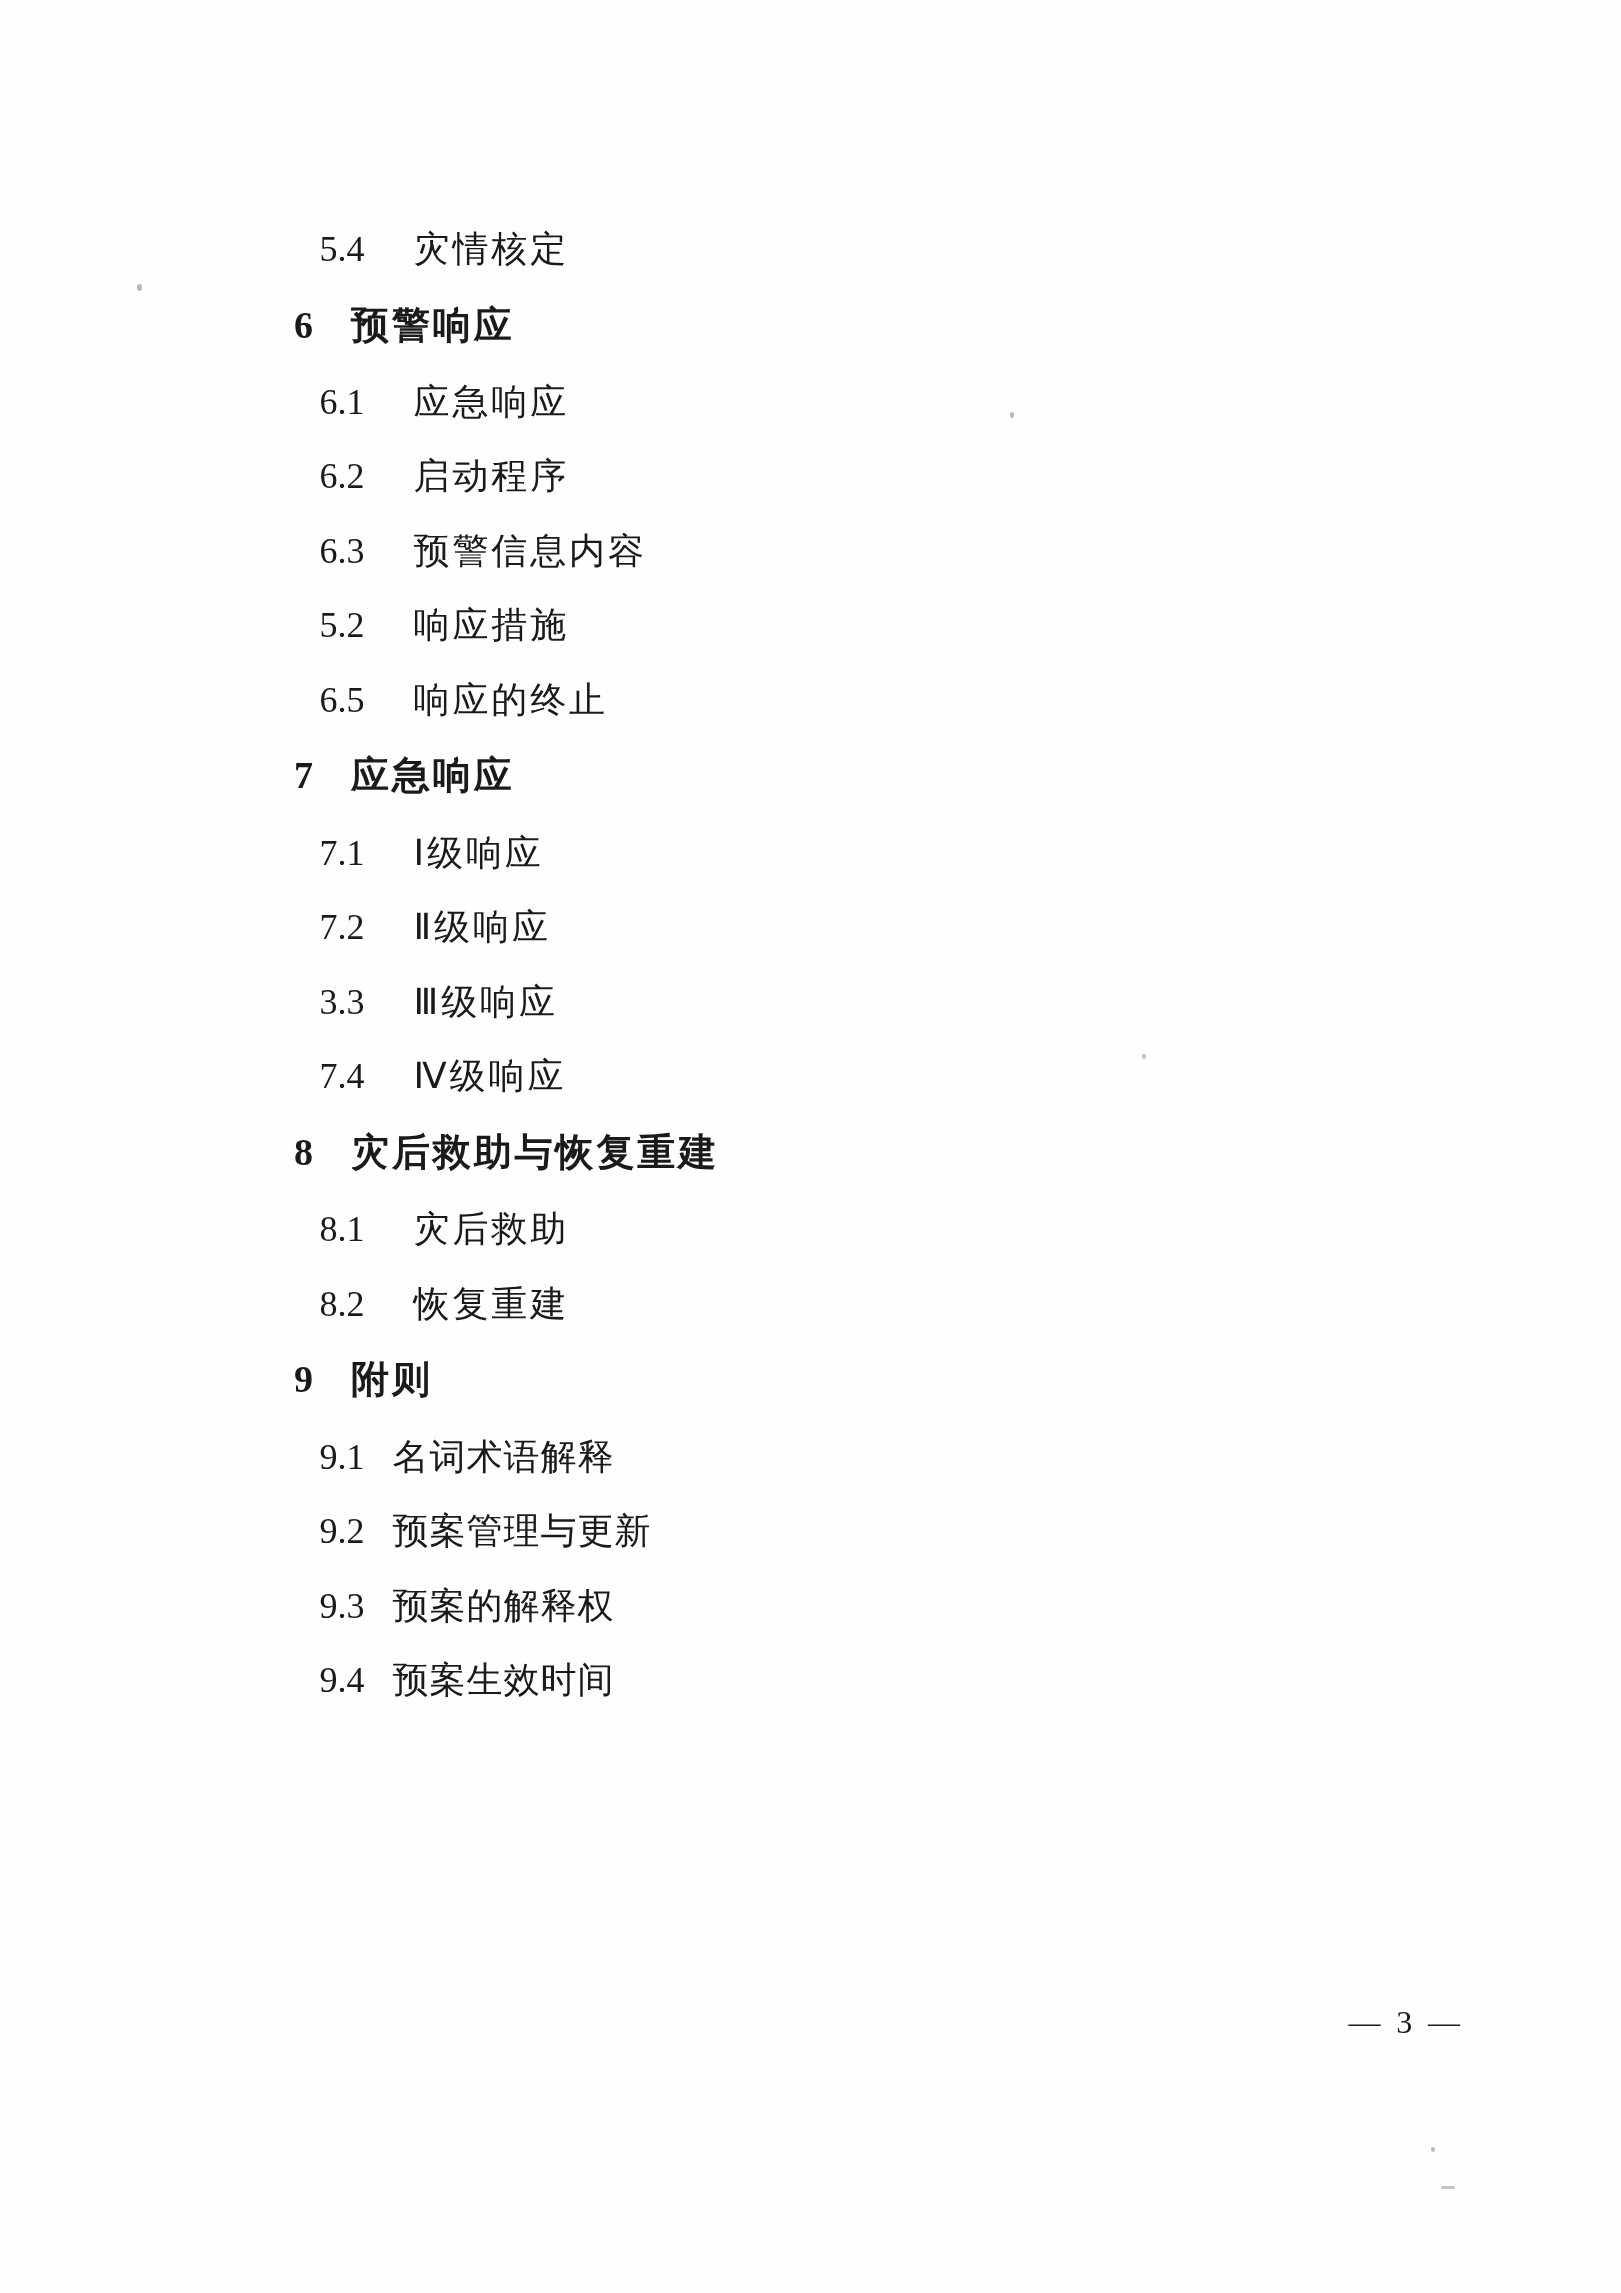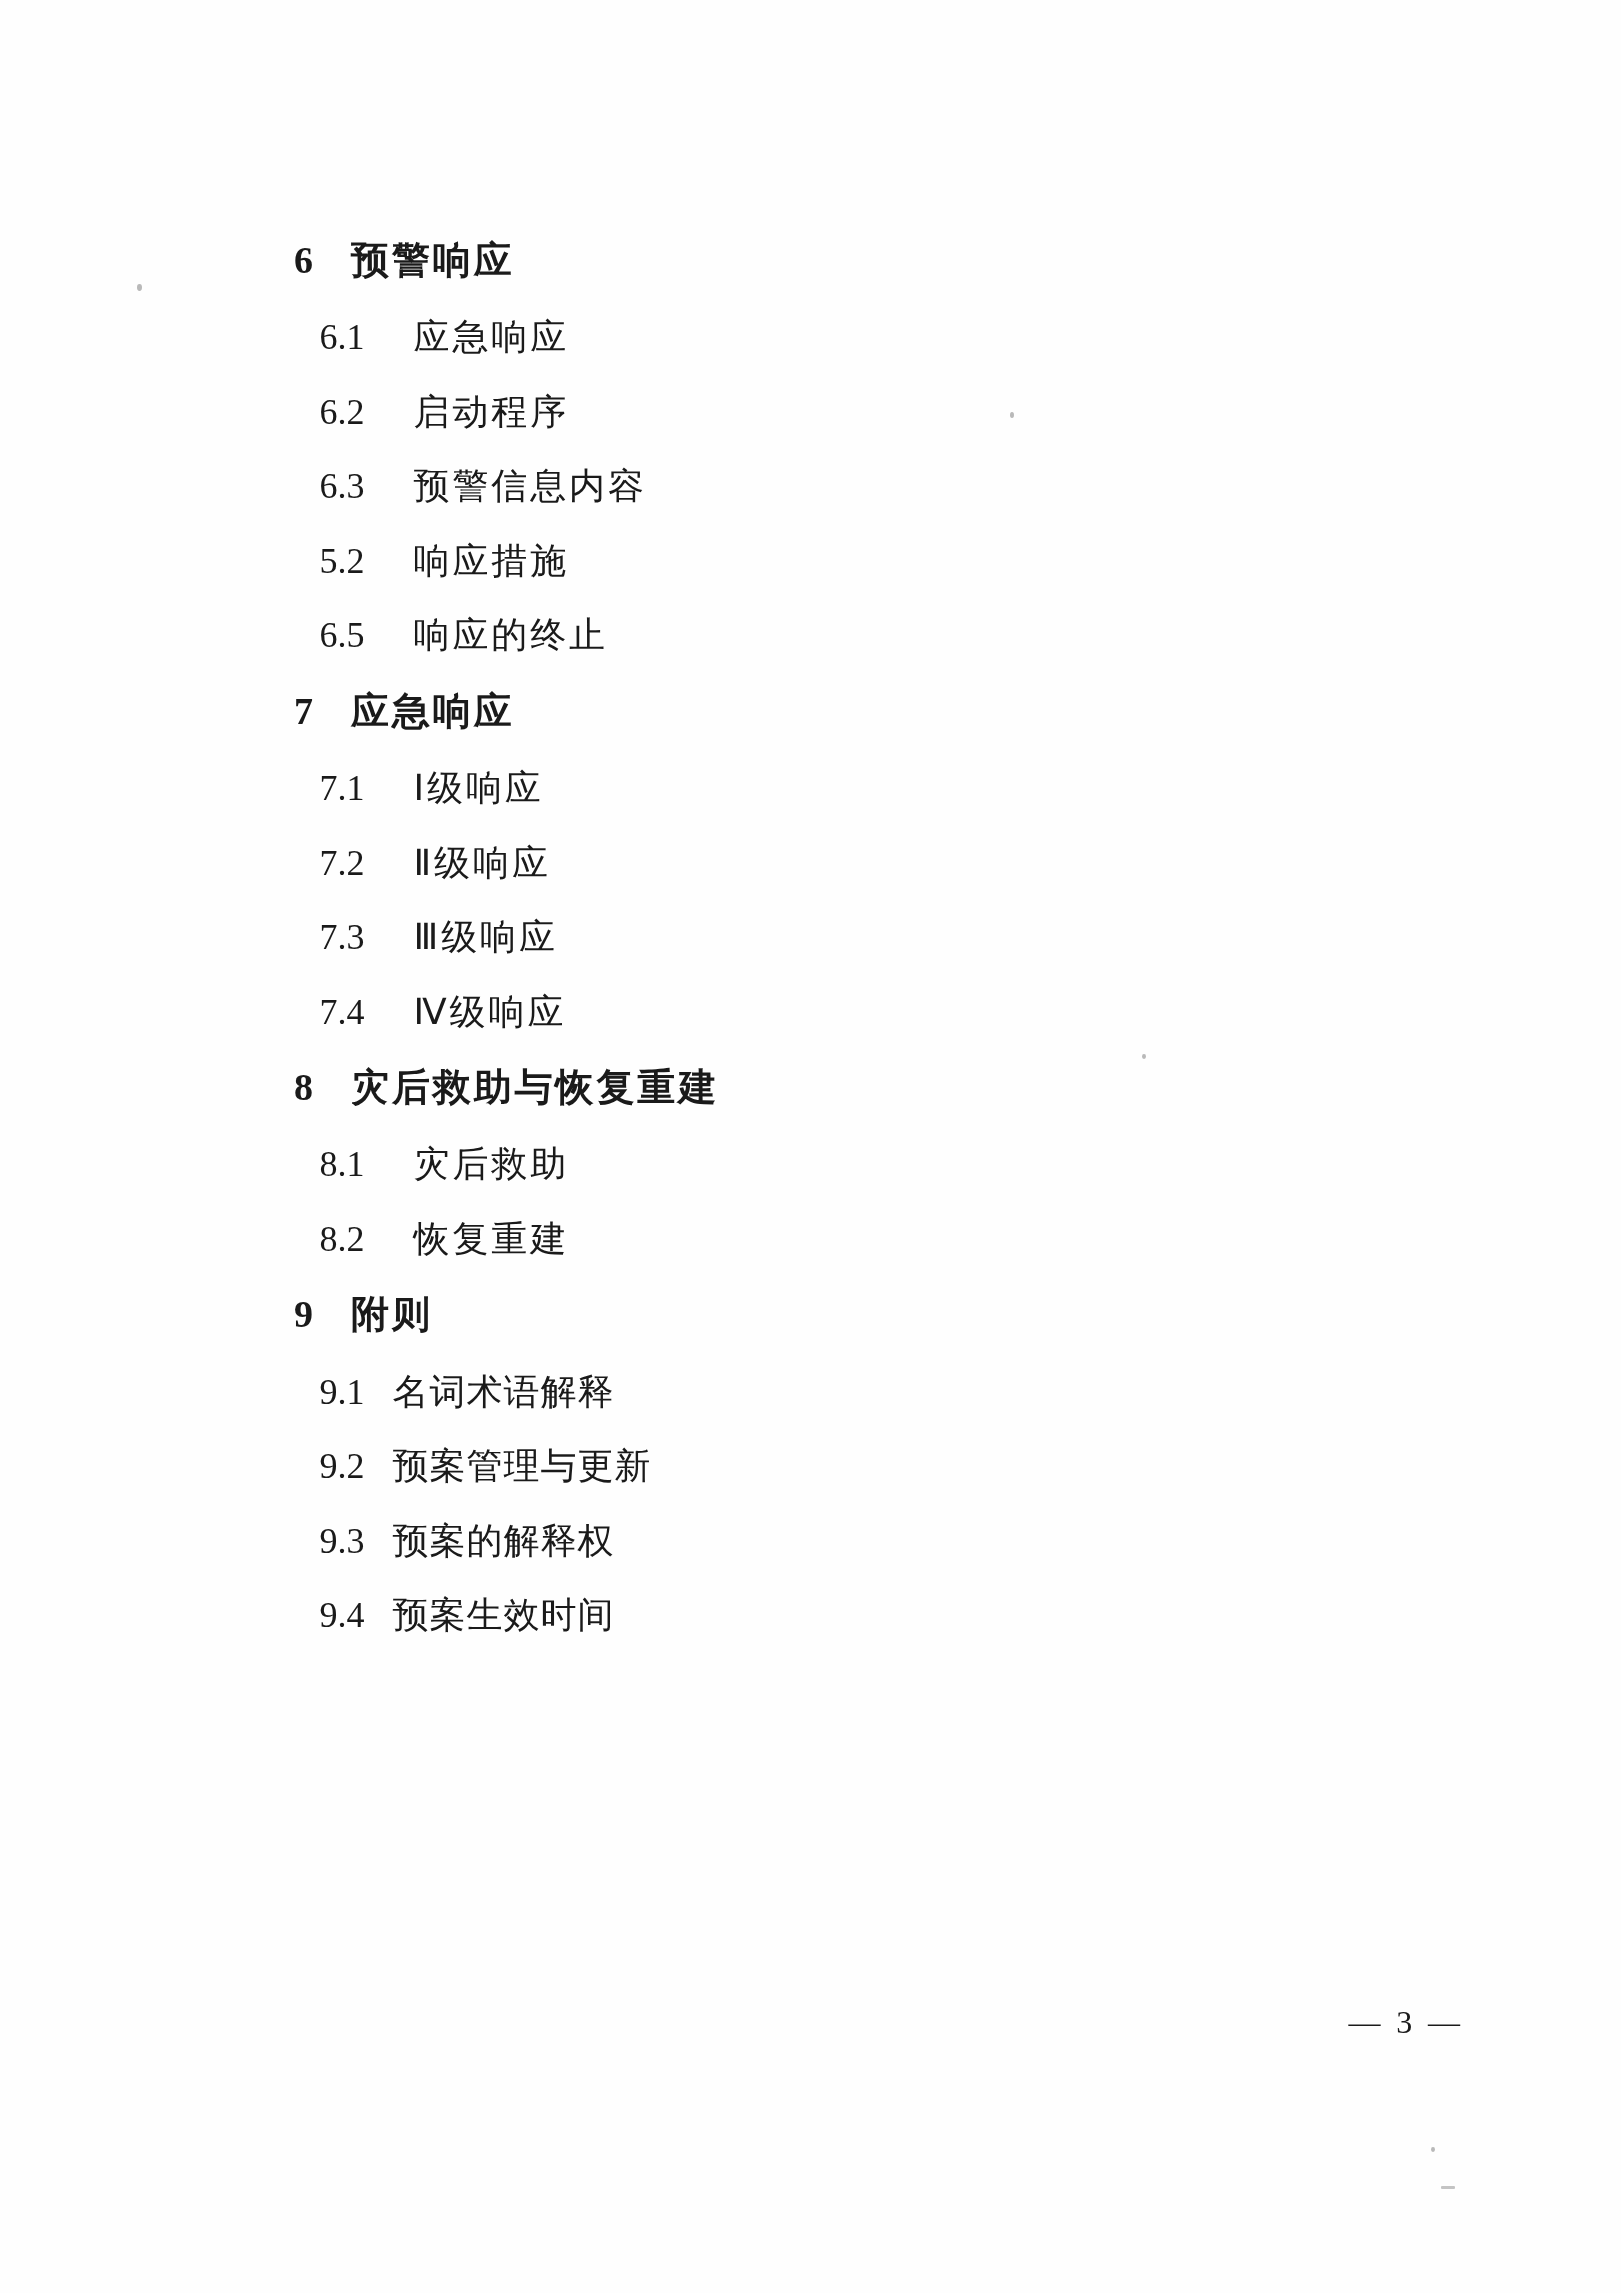--- a/index.html
+++ b/index.html
@@ -92,20 +92,24 @@
 
 <div class="page">
 
   <div class="speck s1"></div>
   <div class="speck s2"></div>
   <div class="speck s3"></div>
   <div class="speck s4"></div>
   <div class="speck s5"></div>
 
   <div class="content">
+      <div class="toc-entry lvl2">
+        <span class="num">5.4</span>
+        <span class="label">灾情核定</span>
+      </div>
       <div class="toc-entry lvl1">
         <span class="num">6</span>
         <span class="label">预警响应</span>
       </div>
       <div class="toc-entry lvl2">
         <span class="num">6.1</span>
         <span class="label">应急响应</span>
       </div>
       <div class="toc-entry lvl2">
         <span class="num">6.2</span>
@@ -129,21 +133,21 @@
       </div>
       <div class="toc-entry lvl2">
         <span class="num">7.1</span>
         <span class="label">Ⅰ级响应</span>
       </div>
       <div class="toc-entry lvl2">
         <span class="num">7.2</span>
         <span class="label">Ⅱ级响应</span>
       </div>
       <div class="toc-entry lvl2">
-        <span class="num">7.3</span>
+        <span class="num">3.3</span>
         <span class="label">Ⅲ级响应</span>
       </div>
       <div class="toc-entry lvl2">
         <span class="num">7.4</span>
         <span class="label">Ⅳ级响应</span>
       </div>
       <div class="toc-entry lvl1">
         <span class="num">8</span>
         <span class="label">灾后救助与恢复重建</span>
       </div>

